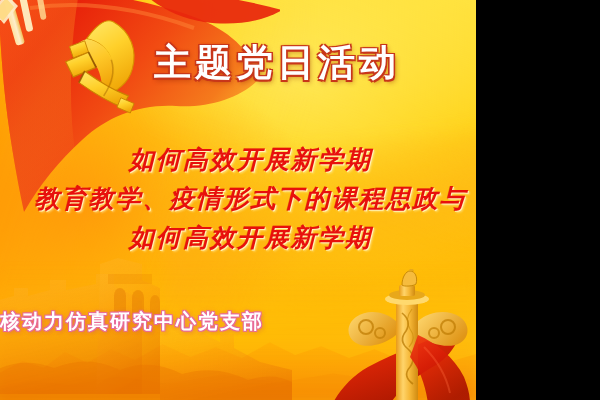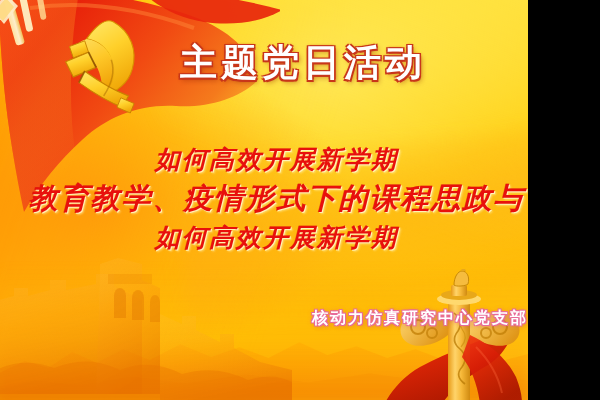--- a/index.html
+++ b/index.html
@@ -2,21 +2,21 @@
 <html><head>
 <meta charset="utf-8">
 <style>
   html, body {
     margin: 0;
     padding: 0;
     background: #000;
   }
   #poster {
     position: relative;
-    width: 528px;
+    width: 476px;
     height: 400px;
     overflow: hidden;
     font-family: "DejaVu Sans", "Liberation Sans", sans-serif;
     background: #FFD200;
   }
 
   
   .bg-base {
     position: absolute;
     inset: 0;
@@ -124,28 +124,28 @@
     font-weight: bold;
     letter-spacing: 2px;
     line-height: 39px;
     font-style: italic;
     font-family: "DejaVu Serif", "Liberation Serif", serif;
     text-shadow:
       1px 1px 0 rgba(255,245,190,0.92),
       2px 2px 2px rgba(255,240,170,0.55),
      -0.5px -0.5px 0 rgba(180,0,0,0.35);
   }
-  .subtitle-line.l2 { font-size: 29px; }
+  .subtitle-line.l2 { font-size: 25px; }
 
   .org {
     position: absolute;
     left: 0; right: 0;
     top: 308px;
-    text-align: right;
-    font-size: 16px;
+    text-align: left;
+    font-size: 20px;
     font-weight: bold;
     letter-spacing: 2px;
     color: #FFFFFF;
     text-shadow:
       -1px -1px 0 #E86B9A,
        1px -1px 0 #E86B9A,
       -1px  1px 0 #E86B9A,
        1px  1px 0 #E86B9A,
        0 0 4px rgba(225,90,140,0.7),
        2px 2px 4px rgba(190,60,110,0.35);

